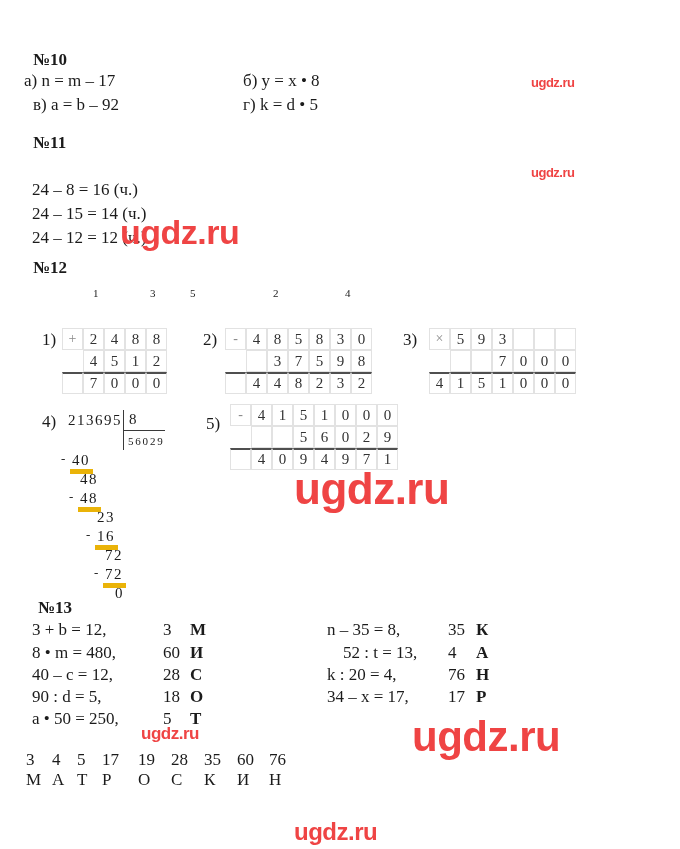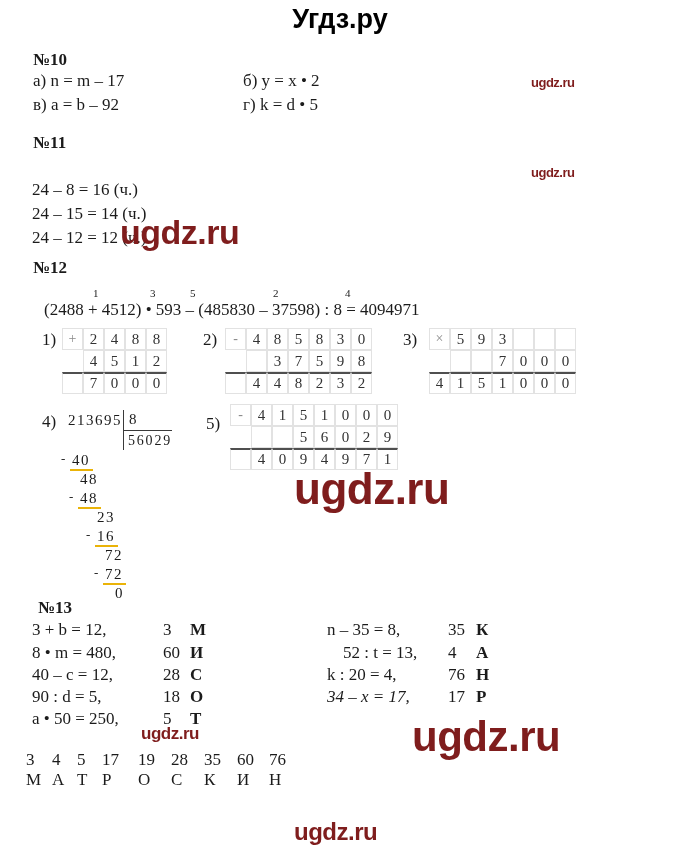--- a/index.html
+++ b/index.html
@@ -2,68 +2,66 @@
 <html><head>
 <meta charset="utf-8">
 <style>
   html,body{margin:0;padding:0;background:#ffffff;}
   #page{position:relative;width:680px;height:849px;background:#fff;overflow:hidden;
         font-family:"Liberation Serif",serif;color:#1b1b1b;}
   .abs{position:absolute;}
   #title{position:absolute;left:0;right:0;top:4px;text-align:center;
          font-family:"Liberation Sans",sans-serif;font-weight:bold;font-size:27px;color:#000;}
   .wm{position:absolute;font-family:"Liberation Sans",sans-serif;font-weight:bold;
-      color:#7f1d1d;line-height:1;white-space:nowrap;letter-spacing:-0.5px;}
+      color:#ef4444;line-height:1;white-space:nowrap;letter-spacing:-0.5px;}
   .task-label{font-weight:bold;font-size:17px;white-space:nowrap;}
   .line{font-size:17px;white-space:nowrap;}
   .bold{font-weight:bold;}
   .order-mark{position:absolute;font-size:11px;color:#222;}
   
   .grid{position:absolute;display:grid;}
   .gcell{width:21px;height:22px;border:1px solid #e2e2e2;display:flex;align-items:center;
          justify-content:center;font-size:15px;color:#333;box-sizing:border-box;background:#fff;}
   .opcell{color:#8a8a8a;font-size:14px;}
   .rescell{border-top:2px solid #4f4f4f;}
   .grid-label{font-size:17px;}
   
   #division{position:absolute;left:68px;top:410px;width:180px;}
   #div-top{display:flex;align-items:stretch;}
   #dividend{font-size:15px;letter-spacing:1.5px;line-height:20px;white-space:nowrap;}
   #div-right{border-left:1.5px solid #3a3a3a;margin-left:1px;}
   #divisor{font-size:15px;border-bottom:1.5px solid #3a3a3a;padding:0 26px 1px 5px;line-height:19px;}
-  #quotient{font-size:14px;letter-spacing:1.8px;padding:1px 0 0 4px;line-height:18px;}
+  #quotient{font-size:11px;letter-spacing:1.8px;padding:1px 0 0 4px;line-height:18px;}
   #dsteps{margin-top:2px;}
   .dstep{position:relative;height:19px;font-size:15px;letter-spacing:1.5px;width:max-content;line-height:17px;}
   .dstep .num{display:inline-block;padding:0 3px 0 2px;}
-  .dstep.u .num{border-bottom:2px solid #eab308;}
+  .dstep.u .num{border-bottom:5px solid #eab308;}
   .dminus{position:absolute;left:-9px;top:-2px;font-size:13px;letter-spacing:0;}
   
   .ansrow{position:absolute;left:26px;font-size:17px;white-space:nowrap;}
   .anscol{display:inline-block;}
 </style>
 </head>
 <body>
 
 <div id="page">
 
-  <div id="title">Угдз.ру</div>
 
   <span class="abs task-label" style="left:33px;top:50px">№10</span>
-  <span class="abs line" style="left:33px;top:71px">а) n = m – 17</span>
-  <span class="abs line" style="left:243px;top:71px">б) y = x • 2</span>
+  <span class="abs line" style="left:24px;top:71px">а) n = m – 17</span>
+  <span class="abs line" style="left:243px;top:71px">б) y = x • 8</span>
   <span class="abs line" style="left:33px;top:95px">в) a = b – 92</span>
   <span class="abs line" style="left:243px;top:95px">г) k = d • 5</span>
 
   <span class="abs task-label" style="left:33px;top:133px">№11</span>
   <span class="abs line" style="left:32px;top:180px">24 – 8 = 16 (ч.)</span>
   <span class="abs line" style="left:32px;top:204px">24 – 15 = 14 (ч.)</span>
   <span class="abs line" style="left:32px;top:228px">24 – 12 = 12 (ч.)</span>
 
   <span class="abs task-label" style="left:33px;top:258px">№12</span>
-  <span class="abs line" style="left:44px;top:300px">(2488 + 4512) • 593 – (485830 – 37598) : 8 = 4094971</span>
 
   <span class="abs line" style="left:42px;top:412px">4)</span>
   <div id="division">
     <div id="div-top">
       <div id="dividend">213695</div>
       <div id="div-right">
         <div id="divisor">8</div>
         <div id="quotient">56029</div>
       </div>
     </div>
@@ -199,18 +197,18 @@
     <span class="abs line bold" style="left: 190px; top: 709px;">Т</span>
     <span class="abs line" style="left: 327px; top: 620px;">n – 35 = 8,</span>
     <span class="abs line" style="left: 448px; top: 620px;">35</span>
     <span class="abs line bold" style="left: 476px; top: 620px;">К</span>
     <span class="abs line" style="left: 343px; top: 643px;">52 : t = 13,</span>
     <span class="abs line" style="left: 448px; top: 643px;">4</span>
     <span class="abs line bold" style="left: 476px; top: 643px;">А</span>
     <span class="abs line" style="left: 327px; top: 665px;">k : 20 = 4,</span>
     <span class="abs line" style="left: 448px; top: 665px;">76</span>
     <span class="abs line bold" style="left: 476px; top: 665px;">Н</span>
-    <span class="abs line" style="left: 327px; top: 687px; font-style: italic;">34 – x = 17,</span>
+    <span class="abs line" style="left: 327px; top: 687px;">34 – x = 17,</span>
     <span class="abs line" style="left: 448px; top: 687px;">17</span>
     <span class="abs line bold" style="left: 476px; top: 687px;">Р</span>
     <div class="ansrow" style="top: 750px;"><span class="anscol" style="width: 26px;">3</span><span class="anscol" style="width: 25px;">4</span><span class="anscol" style="width: 25px;">5</span><span class="anscol" style="width: 36px;">17</span><span class="anscol" style="width: 33px;">19</span><span class="anscol" style="width: 33px;">28</span><span class="anscol" style="width: 33px;">35</span><span class="anscol" style="width: 32px;">60</span><span class="anscol" style="width: 30px;">76</span></div>
     <div class="ansrow" style="top: 770px;"><span class="anscol" style="width: 26px;">М</span><span class="anscol" style="width: 25px;">А</span><span class="anscol" style="width: 25px;">Т</span><span class="anscol" style="width: 36px;">Р</span><span class="anscol" style="width: 33px;">О</span><span class="anscol" style="width: 33px;">С</span><span class="anscol" style="width: 33px;">К</span><span class="anscol" style="width: 32px;">И</span><span class="anscol" style="width: 30px;">Н</span></div>
   </div>
 
 </body></html>

